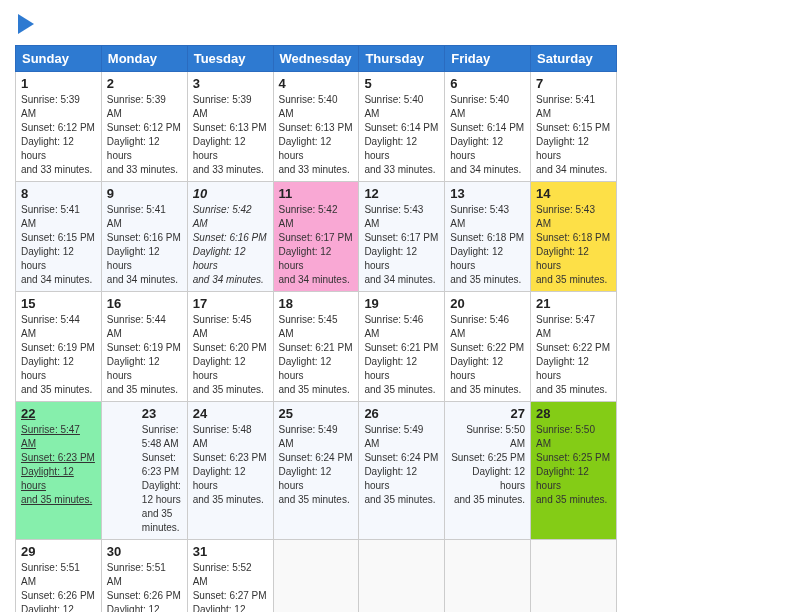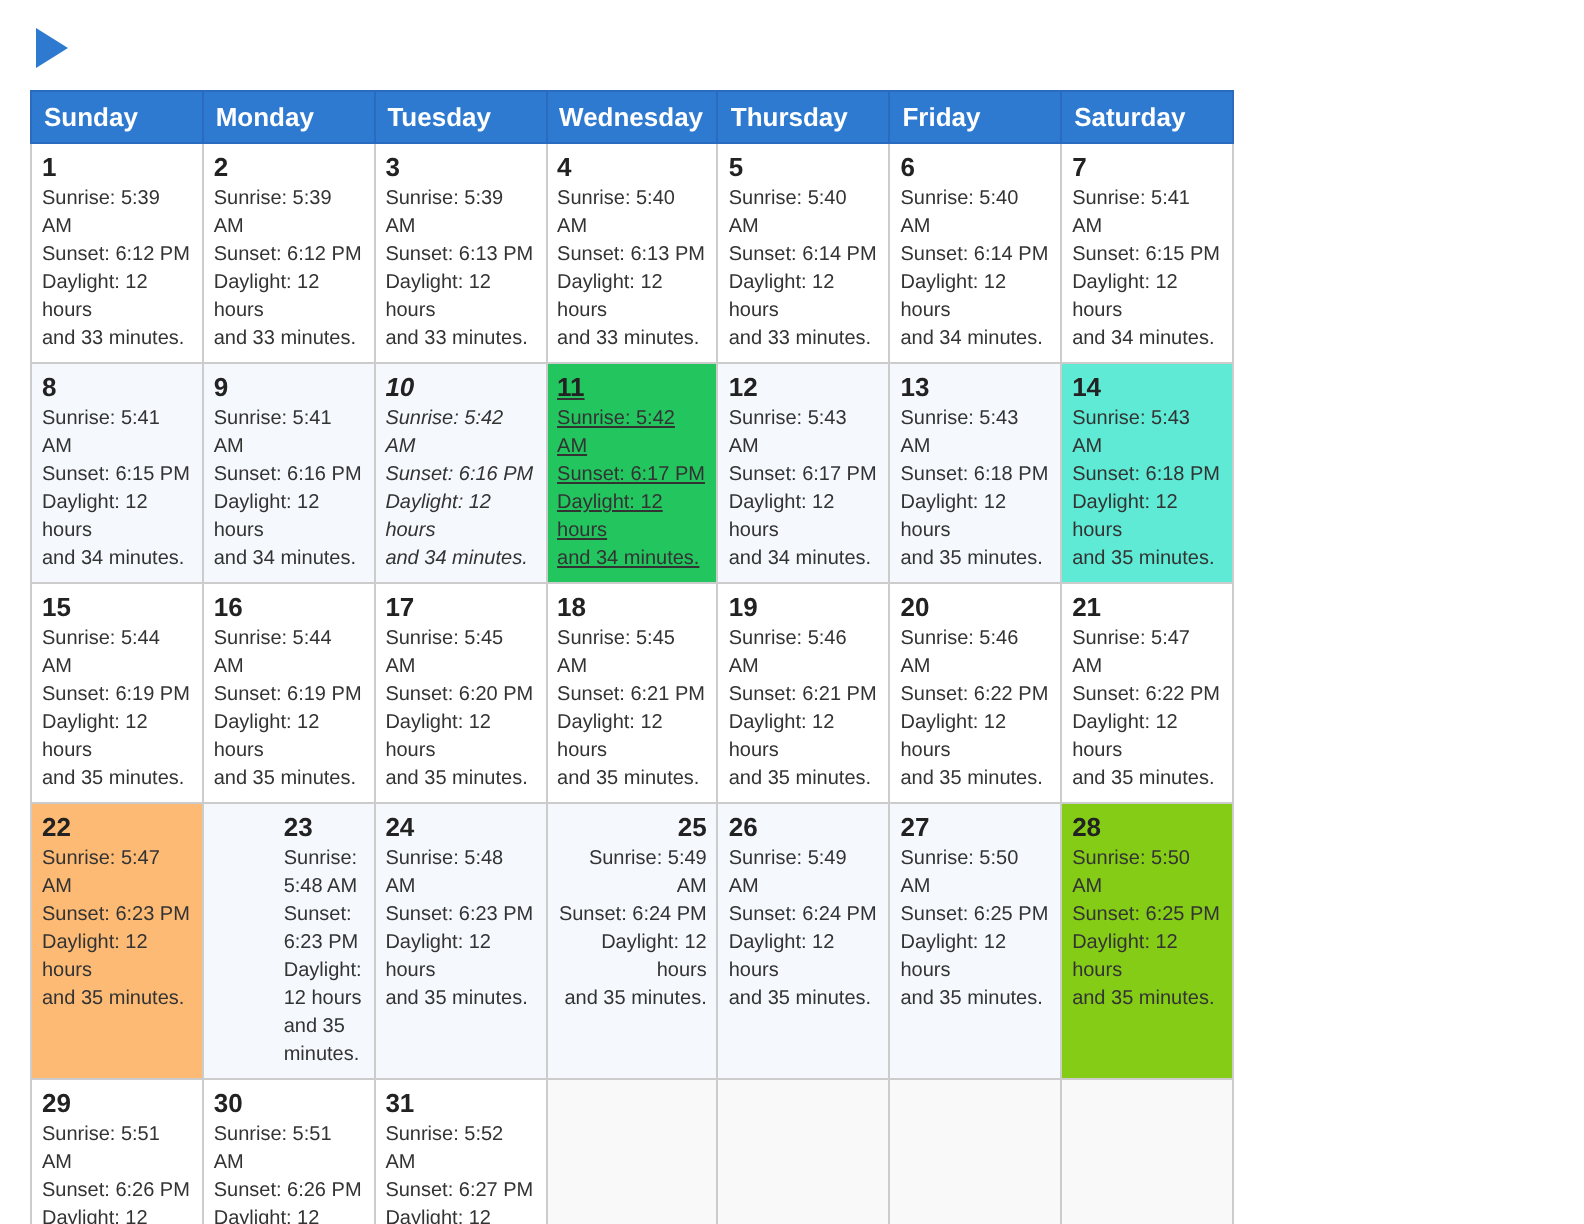--- a/index.html
+++ b/index.html
@@ -181,33 +181,33 @@
             <div class="day-info">Sunrise: 5:41 AM<br>Sunset: 6:15 PM<br>Daylight: 12 hours<br>and 34 minutes.</div>
           </td>
           <td style="background: rgb(245, 248, 253);">
             <span class="day-num">9</span>
             <div class="day-info">Sunrise: 5:41 AM<br>Sunset: 6:16 PM<br>Daylight: 12 hours<br>and 34 minutes.</div>
           </td>
           <td style="background: rgb(245, 248, 253); font-style: italic;">
             <span class="day-num">10</span>
             <div class="day-info">Sunrise: 5:42 AM<br>Sunset: 6:16 PM<br>Daylight: 12 hours<br>and 34 minutes.</div>
           </td>
-          <td style="background: #22c55e; text-decoration: underline;">
+          <td style="background: #f9a8d4;">
             <span class="day-num">11</span>
             <div class="day-info">Sunrise: 5:42 AM<br>Sunset: 6:17 PM<br>Daylight: 12 hours<br>and 34 minutes.</div>
           </td>
           <td style="background: rgb(245, 248, 253); margin-left: 32px;">
             <span class="day-num">12</span>
             <div class="day-info">Sunrise: 5:43 AM<br>Sunset: 6:17 PM<br>Daylight: 12 hours<br>and 34 minutes.</div>
           </td>
           <td style="background: rgb(245, 248, 253);">
             <span class="day-num">13</span>
             <div class="day-info">Sunrise: 5:43 AM<br>Sunset: 6:18 PM<br>Daylight: 12 hours<br>and 35 minutes.</div>
           </td>
-          <td style="background: #5eead4;">
+          <td style="background: #fde047;">
             <span class="day-num">14</span>
             <div class="day-info">Sunrise: 5:43 AM<br>Sunset: 6:18 PM<br>Daylight: 12 hours<br>and 35 minutes.</div>
           </td>
         </tr>
         <tr>
           <td>
             <span class="day-num">15</span>
             <div class="day-info">Sunrise: 5:44 AM<br>Sunset: 6:19 PM<br>Daylight: 12 hours<br>and 35 minutes.</div>
           </td>
           <td>
@@ -229,41 +229,41 @@
           <td>
             <span class="day-num">20</span>
             <div class="day-info">Sunrise: 5:46 AM<br>Sunset: 6:22 PM<br>Daylight: 12 hours<br>and 35 minutes.</div>
           </td>
           <td>
             <span class="day-num">21</span>
             <div class="day-info">Sunrise: 5:47 AM<br>Sunset: 6:22 PM<br>Daylight: 12 hours<br>and 35 minutes.</div>
           </td>
         </tr>
         <tr>
-          <td style="background: #fdba74;">
+          <td style="background: #86efac; text-decoration: underline;">
             <span class="day-num">22</span>
             <div class="day-info">Sunrise: 5:47 AM<br>Sunset: 6:23 PM<br>Daylight: 12 hours<br>and 35 minutes.</div>
           </td>
           <td style="background: rgb(245, 248, 253); padding-left: 40px;">
             <span class="day-num">23</span>
             <div class="day-info">Sunrise: 5:48 AM<br>Sunset: 6:23 PM<br>Daylight: 12 hours<br>and 35 minutes.</div>
           </td>
           <td style="background: rgb(245, 248, 253); margin-left: 20px;">
             <span class="day-num">24</span>
             <div class="day-info">Sunrise: 5:48 AM<br>Sunset: 6:23 PM<br>Daylight: 12 hours<br>and 35 minutes.</div>
           </td>
-          <td style="background: rgb(245, 248, 253); text-align: right;">
+          <td style="background: rgb(245, 248, 253);">
             <span class="day-num">25</span>
             <div class="day-info">Sunrise: 5:49 AM<br>Sunset: 6:24 PM<br>Daylight: 12 hours<br>and 35 minutes.</div>
           </td>
           <td style="background: rgb(245, 248, 253);">
             <span class="day-num">26</span>
             <div class="day-info">Sunrise: 5:49 AM<br>Sunset: 6:24 PM<br>Daylight: 12 hours<br>and 35 minutes.</div>
           </td>
-          <td style="background: rgb(245, 248, 253);">
+          <td style="background: rgb(245, 248, 253); text-align: right;">
             <span class="day-num">27</span>
             <div class="day-info">Sunrise: 5:50 AM<br>Sunset: 6:25 PM<br>Daylight: 12 hours<br>and 35 minutes.</div>
           </td>
           <td style="background: #84cc16; margin-top: 24px;">
             <span class="day-num">28</span>
             <div class="day-info">Sunrise: 5:50 AM<br>Sunset: 6:25 PM<br>Daylight: 12 hours<br>and 35 minutes.</div>
           </td>
         </tr>
         <tr>
           <td>

